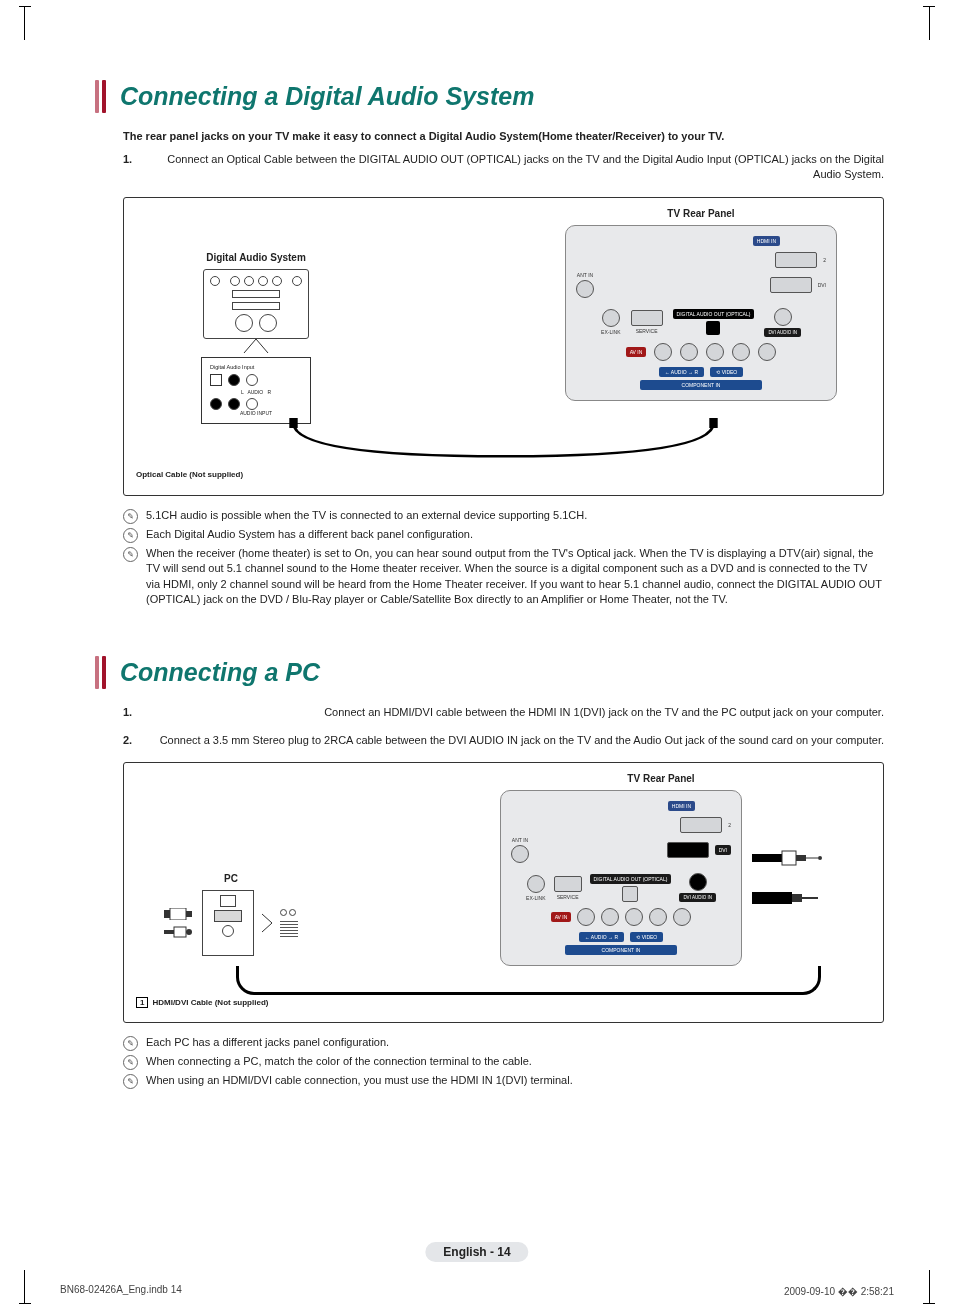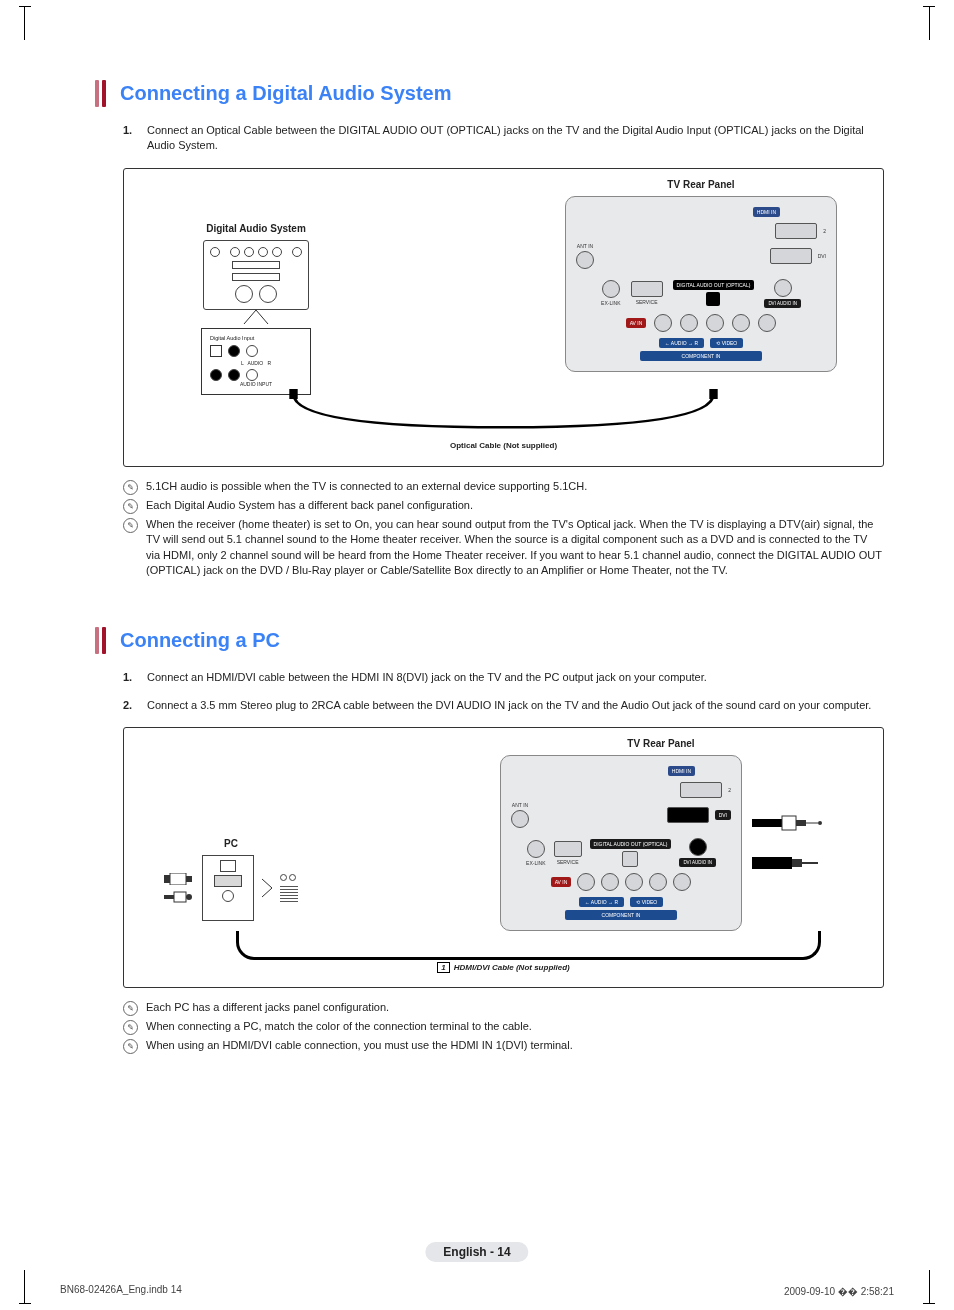--- a/index.html
+++ b/index.html
@@ -51,44 +51,45 @@
     gap: 3px;
     margin-right: 14px;
   }
   .vbars span {
     width: 4px;
     background: #a1132b;
     border-radius: 1px;
   }
   .vbars span:first-child { opacity: 0.6; }
   .section-title {
-    font-size: 20px;
+    font-size: 25px;
     font-weight: bold;
-    color: #3b82f6;
+    color: #0f766e;
     padding: 2px 0;
+    font-style: italic;
   }
 
   .intro {
     font-weight: bold;
     font-size: 11px;
     margin: 0 0 8px 28px;
     line-height: 1.35;
   }
   .ol {
     margin: 0 0 8px 28px;
   }
   .ol-row {
     display: flex;
     gap: 10px;
     margin-bottom: 6px;
     line-height: 1.4;
   }
   .ol-num { font-weight: bold; min-width: 14px; }
   .ol-body { flex: 1; }
-  .para { margin-bottom: 6px; }
+  .para { margin-bottom: 6px; text-align: right; }
 
   .diagram {
     margin: 8px 0 12px 28px;
     border: 1px solid #333;
     border-radius: 3px;
     padding: 10px 12px 16px 12px;
     position: relative;
     background: #fff;
   }
   .diag-row {
@@ -135,21 +136,21 @@
   .port-rect{width:40px;height:14px;border:1px solid #555;background:#d4d6d9;border-radius:2px;}
   .port-round{width:16px;height:16px;border:1px solid #555;border-radius:50%;background:#d4d6d9;}
   .tiny{font-size:5px;color:#333;}
   .digital-out-highlight{display:flex;flex-direction:column;align-items:center;gap:2px;}
   .digital-out-highlight .pill.dark{background:#000;}
   .audio-strip{background:#1d4b8f;color:#fff;font-size:5px;padding:2px 6px;border-radius:2px;display:flex;gap:18px;}
   .comp-strip{background:#1d4b8f;color:#fff;font-size:5px;padding:2px 6px;border-radius:2px;margin-top:3px;}
 
   .cable-arc{position:relative;height:50px;margin-top:-6px;}
   .cable-arc svg{position:absolute;inset:0;width:100%;height:100%;}
-  .cable-label{font-size:8px;font-weight:bold;text-align:center;margin-top:2px;}
+  .cable-label{font-size:8px;font-weight:bold;text-align:left;margin-top:2px;}
   .cable-label .boxnum{display:inline-block;border:1px solid #000;padding:0 3px;margin-right:4px;font-size:8px;}
 
   .note-list { margin: 10px 0 0 28px; }
   .note-row { display:flex; gap:8px; line-height:1.4; margin-bottom:3px;}
   .note-icon {
     width:13px;height:13px;flex:0 0 13px;
     border:1px solid #666;border-radius:50%;
     display:flex;align-items:center;justify-content:center;
     font-size:8px;color:#555;margin-top:1px;
   }
@@ -194,20 +195,21 @@
   <div class="page">
 
     <div class="section-title-row">
       <div class="vbars">
           <span></span>
           <span></span>
         </div>
       <div class="section-title">Connecting a Digital Audio System</div>
     </div>
 
+    <div class="intro">The rear panel jacks on your TV make it easy to connect a Digital Audio System(Home theater/Receiver) to your TV.</div>
 
     <div class="ol">
       <div class="ol-row">
         <div class="ol-num">1.</div>
         <div class="ol-body">
           <div class="para">Connect an Optical Cable between the DIGITAL AUDIO OUT (OPTICAL) jacks on the TV and the Digital Audio Input (OPTICAL) jacks on the Digital Audio System.</div>
         </div>
       </div>
     </div>
 
@@ -343,21 +345,21 @@
           <span></span>
         </div>
       <div class="section-title">Connecting a PC</div>
     </div>
 
 
     <div class="ol">
       <div class="ol-row">
         <div class="ol-num">1.</div>
         <div class="ol-body">
-            <div class="para">Connect an HDMI/DVI cable between the HDMI IN 8(DVI) jack on the TV and the PC output jack on your computer.</div>
+            <div class="para">Connect an HDMI/DVI cable between the HDMI IN 1(DVI) jack on the TV and the PC output jack on your computer.</div>
           </div>
       </div>
       <div class="ol-row">
         <div class="ol-num">2.</div>
         <div class="ol-body">
             <div class="para">Connect a 3.5 mm Stereo plug to 2RCA cable between the DVI AUDIO IN jack on the TV and the Audio Out jack of the sound card on your computer.</div>
           </div>
       </div>
     </div>
 
@@ -468,21 +470,21 @@
                   <rect x="0" y="2" width="40" height="12" fill="#000"></rect>
                   <rect x="40" y="4" width="10" height="8" fill="#333"></rect>
                   <path d="M50 8 L66 8" stroke="#333" stroke-width="2"></path>
                 </svg>
             </div>
           </div>
         </div>
       </div>
 
       <div class="hdmi-cable"></div>
-      <div style="margin-top:0;font-style:italic;">
+      <div style="margin-top:0;">
         <div class="cable-label">
           <span class="boxnum">1</span><span>HDMI/DVI Cable (Not supplied)</span>
         </div>
       </div>
     </div>
 
     <div class="note-list">
       <div class="note-row">
           <div class="note-icon">✎</div>
           <div class="note-body">Each PC has a different jacks panel configuration.</div>

